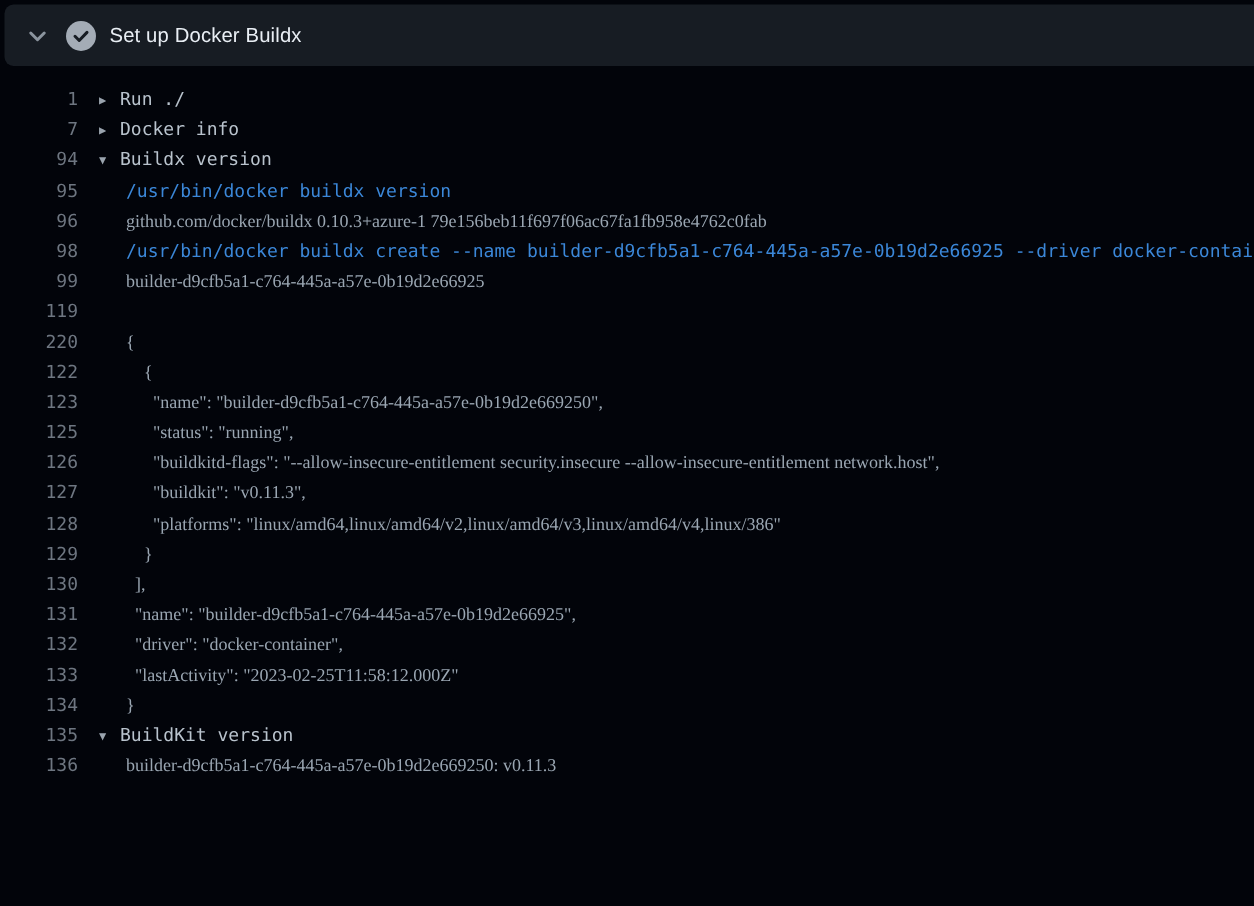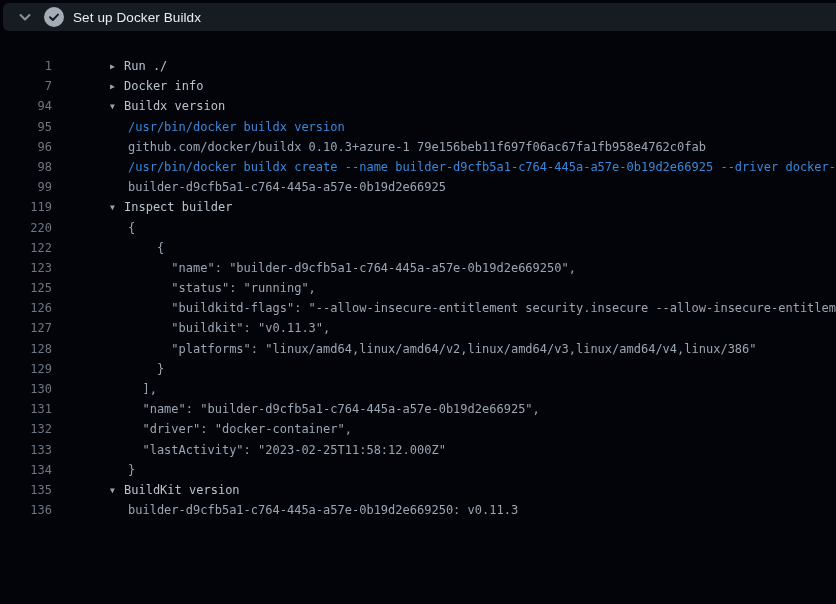--- a/index.html
+++ b/index.html
@@ -6,21 +6,21 @@
   html, body {
     width: 836px; height: 604px;
     overflow: hidden;
     background: var(--page_bg, #02040a);
     font-family: "DejaVu Sans Mono", monospace;
   }
   
   .step-header {
     position: absolute;
     left: 3px; top: 3px; right: 0;
-    height: 28px;
+    height: 41px;
     background: var(--header_bg, #171c23);
     border-radius: 6px 0 0 6px;
     display: flex;
     align-items: center;
   }
   .chev-btn {
     width: 16px; height: 16px;
     margin-left: 14px;
     display: flex; align-items: center; justify-content: center;
     cursor: pointer;
@@ -56,24 +56,23 @@
     left: 0; top: 0;
     width: 52px;
     text-align: right;
     color: var(--line_number, #6e7681);
     cursor: pointer;
   }
   .content {
     position: absolute;
     left: 84px; top: 0;
     white-space: pre;
-    margin-left: 44px;
   }
   .row.group  .content { left: 66px; color: var(--group_text, #b9c3cd); cursor: pointer; }
-  .row.output .content { color: var(--output_text, #9aa6b2); }
+  .row.output .content { color: var(--output_text, #9aa6b2); font-family: Liberation Serif, serif; }
   .row.command .content { color: var(--command_text, #3b87d8); }
   .arrow {
     display: inline-block;
     width: 14px;
     font-size: 8px;
     vertical-align: 1px;
     color: var(--arrow, #9aa4ae);
   }
 </style>
 </head>
@@ -95,21 +94,21 @@
 </div>
 
 <div class="log">
     <div class="row group"><span class="num">1</span><span class="content"><span class="arrow">▶</span>Run ./</span></div>
     <div class="row group"><span class="num">7</span><span class="content"><span class="arrow">▶</span>Docker info</span></div>
     <div class="row group"><span class="num">94</span><span class="content"><span class="arrow">▼</span>Buildx version</span></div>
     <div class="row command"><span class="num">95</span><span class="content">/usr/bin/docker buildx version</span></div>
     <div class="row output"><span class="num">96</span><span class="content">github.com/docker/buildx 0.10.3+azure-1 79e156beb11f697f06ac67fa1fb958e4762c0fab</span></div>
     <div class="row command"><span class="num">98</span><span class="content">/usr/bin/docker buildx create --name builder-d9cfb5a1-c764-445a-a57e-0b19d2e66925 --driver docker-container</span></div>
     <div class="row output"><span class="num">99</span><span class="content">builder-d9cfb5a1-c764-445a-a57e-0b19d2e66925</span></div>
-    <div class="row group"><span class="num">119</span><span class="content"><span class="arrow">▼</span>Inspect builder</span></div>
+    <div class="row group"><span class="num">119</span></div>
     <div class="row output"><span class="num">220</span><span class="content">{</span></div>
     <div class="row output"><span class="num">122</span><span class="content">    {</span></div>
     <div class="row output"><span class="num">123</span><span class="content">      "name": "builder-d9cfb5a1-c764-445a-a57e-0b19d2e669250",</span></div>
     <div class="row output"><span class="num">125</span><span class="content">      "status": "running",</span></div>
     <div class="row output"><span class="num">126</span><span class="content">      "buildkitd-flags": "--allow-insecure-entitlement security.insecure --allow-insecure-entitlement network.host",</span></div>
     <div class="row output"><span class="num">127</span><span class="content">      "buildkit": "v0.11.3",</span></div>
     <div class="row output"><span class="num">128</span><span class="content">      "platforms": "linux/amd64,linux/amd64/v2,linux/amd64/v3,linux/amd64/v4,linux/386"</span></div>
     <div class="row output"><span class="num">129</span><span class="content">    }</span></div>
     <div class="row output"><span class="num">130</span><span class="content">  ],</span></div>
     <div class="row output"><span class="num">131</span><span class="content">  "name": "builder-d9cfb5a1-c764-445a-a57e-0b19d2e66925",</span></div>

